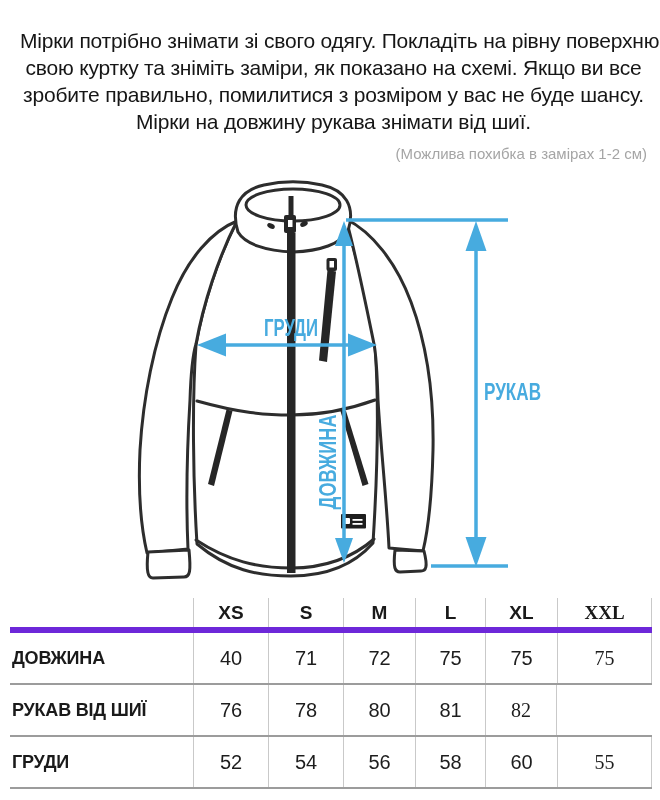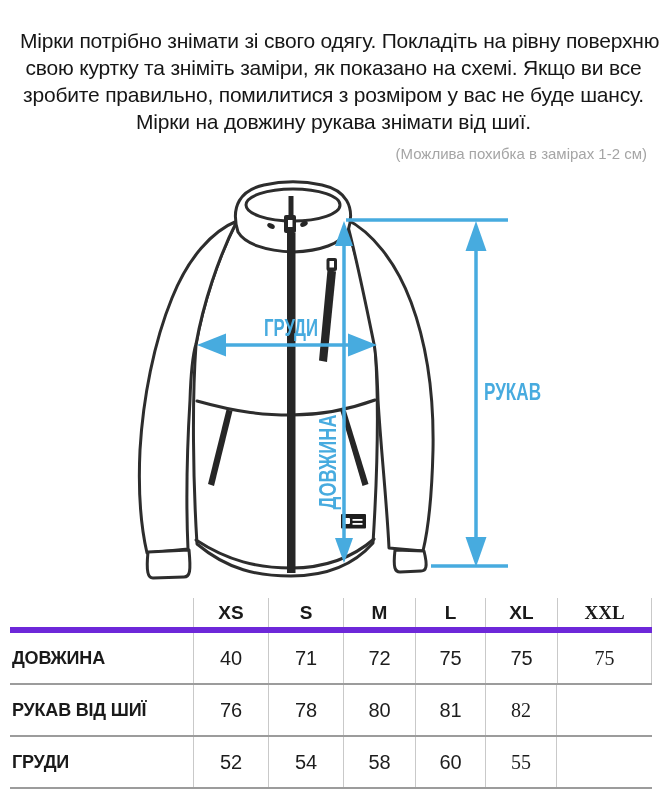--- a/index.html
+++ b/index.html
@@ -146,17 +146,18 @@
     <div class="cell val v">76</div>
     <div class="cell val v">78</div>
     <div class="cell val v">80</div>
     <div class="cell val v">81</div>
     <div class="cell val v r">82</div>
   </div>
   <div class="trow data">
     <div class="cell lbl">ГРУДИ</div>
     <div class="cell val v">52</div>
     <div class="cell val v">54</div>
+    <div class="cell val v">56</div>
     <div class="cell val v">58</div>
     <div class="cell val v">60</div>
     <div class="cell val v r">55</div>
   </div>
 </div>
 
 </body></html>

